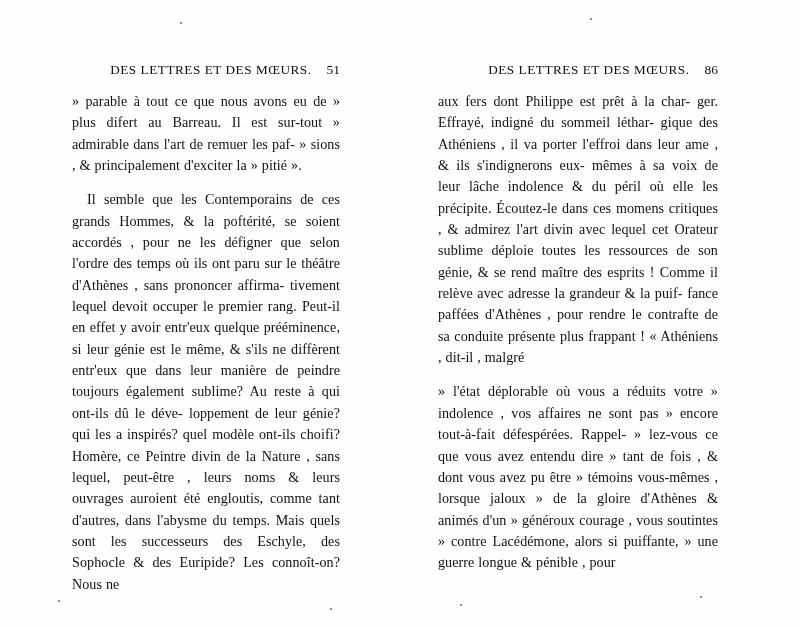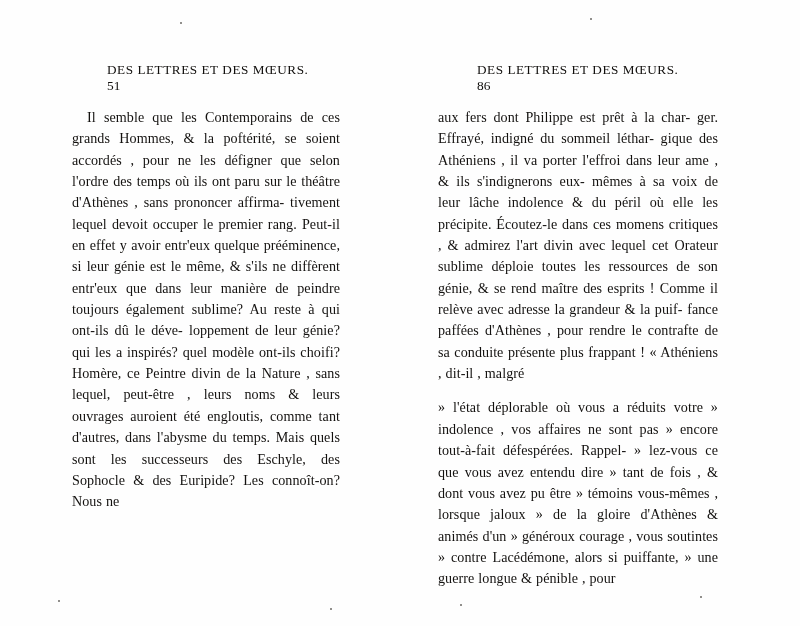--- a/index.html
+++ b/index.html
@@ -42,23 +42,23 @@
     width: 268px;
   }
   .leaf-right .column {
     position: absolute;
     left: 38px;
     top: 62px;
     width: 280px;
   }
   .running-head {
     display: flex;
-    flex-direction: column;
+    flex-direction: row;
     align-items: baseline;
-    justify-content: flex-start;
+    justify-content: flex-end;
     white-space: nowrap;
     margin-bottom: 13px;
   }
   .rh-title {
     font-variant: small-caps;
     font-size: 13.2px;
     letter-spacing: 0.55px;
     color: #110f0d;
   }
   .rh-folio {
@@ -122,20 +122,21 @@
 
     <div class="leaf leaf-left">
       <div class="column">
 
         <div class="running-head">
           <span class="rh-title">DES LETTRES ET DES MŒURS.</span>
           <span class="rh-folio">51</span>
         </div>
 
         <div class="body-text">
+          <p class="quoted">» parable à tout ce que nous avons eu de » plus difert au Barreau. Il est sur-tout » admirable dans l'art de remuer les paf- » sions , &amp; principalement d'exciter la » pitié ».</p>
           <p class="indent">Il semble que les Contemporains de ces grands Hommes, &amp; la poftérité, se soient accordés , pour ne les défigner que selon l'ordre des temps où ils ont paru sur le théâtre d'Athènes , sans prononcer affirma- tivement lequel devoit occuper le premier rang. Peut-il en effet y avoir entr'eux quelque prééminence, si leur génie est le même, &amp; s'ils ne diffèrent entr'eux que dans leur manière de peindre toujours également sublime? Au reste à qui ont-ils dû le déve- loppement de leur génie? qui les a inspirés? quel modèle ont-ils choifi? Homère, ce Peintre divin de la Nature , sans lequel, peut-être , leurs noms &amp; leurs ouvrages auroient été engloutis, comme tant d'autres, dans l'abysme du temps. Mais quels sont les successeurs des Eschyle, des Sophocle &amp; des Euripide? Les connoît-on? Nous ne</p>
         </div>
       </div>
 
 
       <div class="gutter-marks">
         <span style="left:180px; top:22px;"></span>
         <span style="left:58px; top:600px;"></span>
         <span style="left:330px; top:608px;"></span>
       </div>

